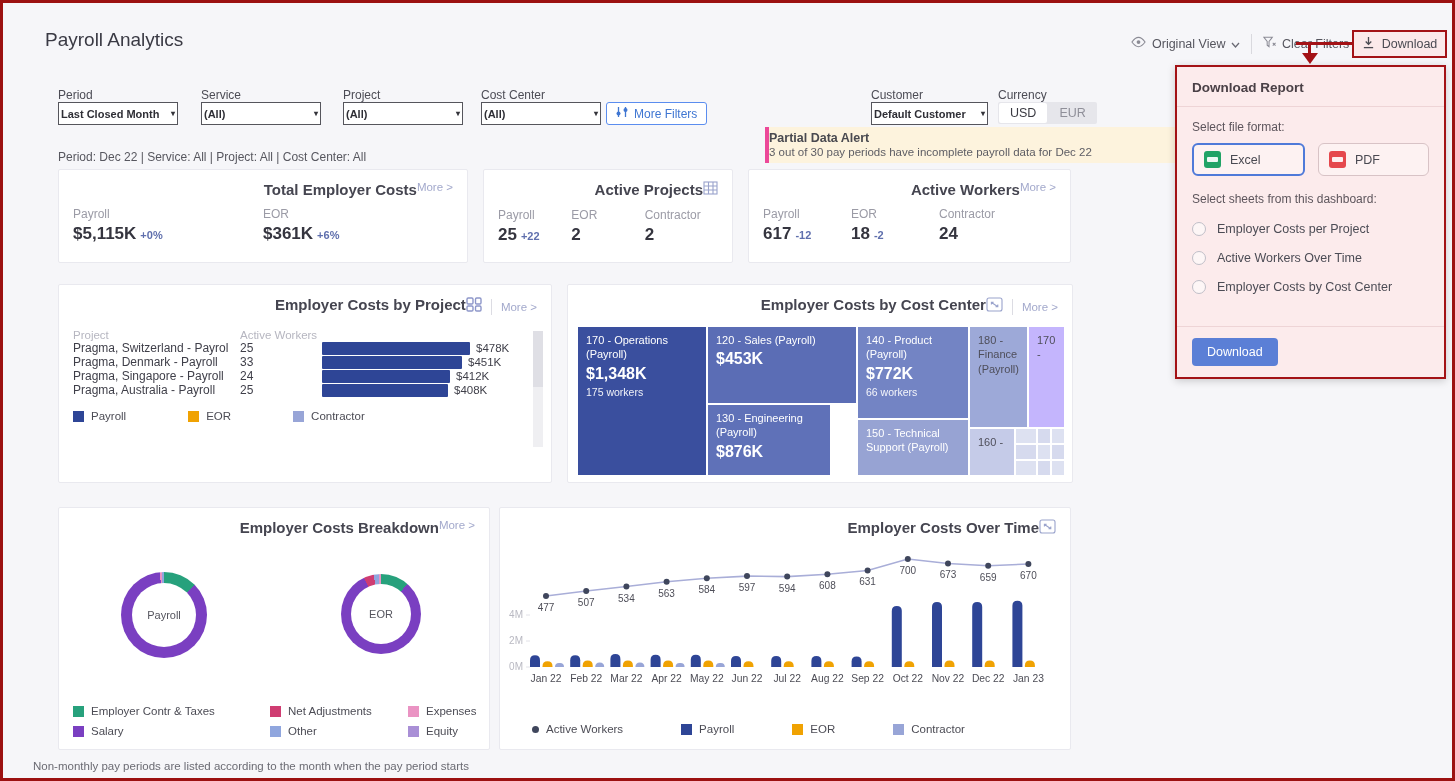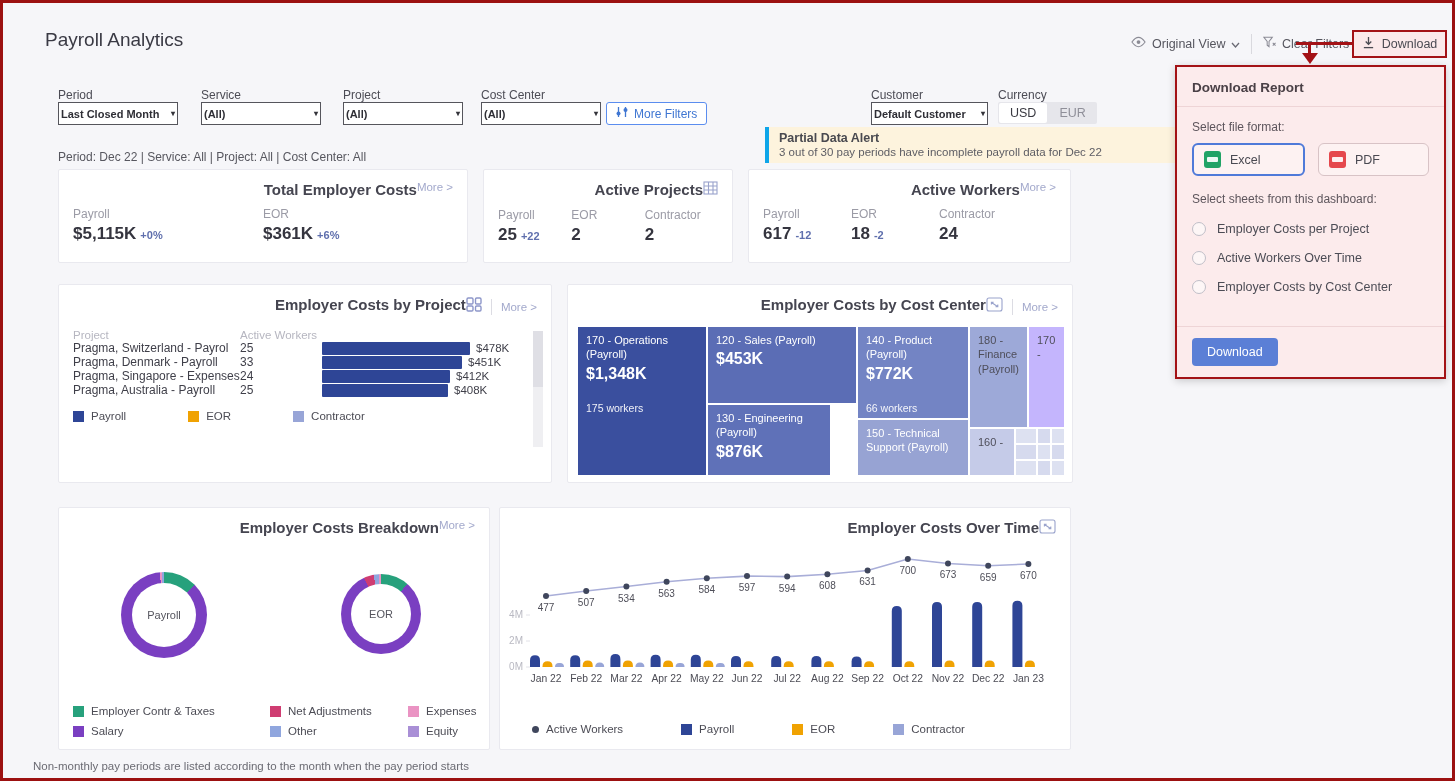--- a/index.html
+++ b/index.html
@@ -15,21 +15,21 @@
   
   .f-label{position:absolute;font-size:12px;color:#4c4c55}
   .tb-select{position:absolute;height:23px;border:1px solid #55555c;background:#fff;font-size:11px;font-weight:700;color:#2e2e35;
              display:flex;align-items:center;justify-content:space-between;padding:0 2px;cursor:pointer}
   .caret{font-size:8px;color:#33333a}
   .more-filters{position:absolute;left:603px;top:99px;height:23px;padding:0 9px;border:1px solid #5b8def;border-radius:3px;
                 background:#fff;color:#3f76d2;font-size:12px;display:flex;align-items:center;gap:6px;cursor:pointer;font-family:inherit}
   .cur-toggle{position:absolute;left:995px;top:99px;height:22px;display:flex;background:#e6e6eb;border-radius:2px;font-size:12.5px}
   .cur-opt{padding:0 11px;line-height:22px;color:#8f8f99;cursor:pointer}
   .cur-opt.active{background:#fff;color:#3a3a42;margin:1px;line-height:20px;border-radius:2px}
-  .alert{position:absolute;left:762px;top:124px;width:424px;background:#fdf3dd;border-left:4px solid #0ea5e9;padding:4px 10px 5px}
+  .alert{position:absolute;left:762px;top:124px;width:424px;background:#fdf3dd;border-left:4px solid #ec4899;padding:4px 0 5px}
   .alert-title{font-size:12.5px;font-weight:700;color:#4a4a50}
   .alert-msg{font-size:11.5px;color:#5d5d64;margin-top:1px}
   .filter-summary{position:absolute;left:55px;top:147px;font-size:12px;color:#57575f}
   
   .card{position:absolute;background:#fff;border:1px solid #e9e9ef;border-radius:2px}
   .card-head{display:flex;align-items:flex-start;justify-content:flex-end;padding:11px 14px 0}
   .card-title{font-size:15px;font-weight:600;color:#454550}
   .head-right{display:flex;align-items:center;margin-top:1px}
   .pipe{width:1px;height:16px;background:#dcdce3;margin:0 9px}
   .more{font-size:11.5px;color:#a3a9cc;cursor:pointer;white-space:nowrap}
@@ -53,21 +53,21 @@
   .lg-swatch{display:inline-block;width:11px;height:11px;margin-right:7px}
   .lg-swatch.dot{width:7px;height:7px;border-radius:50%}
   .v-scroll{position:absolute;right:8px;top:46px;width:10px;height:116px;background:#efeff2}
   .v-scroll .thumb{width:10px;height:56px;background:#dfdfe5;cursor:pointer}
   
   #treemap{position:absolute;left:10px;top:42px;width:486px;height:148px}
   .tm-tile{position:absolute;color:#fff;padding:6px 8px;overflow:hidden;cursor:pointer}
   .tm-tile.dark-text{color:#4e4e5a}
   .tm-name{font-size:11px;line-height:1.3}
   .tm-value{font-size:16px;font-weight:700;margin-top:3px}
-  .tm-workers{font-size:10.5px;margin-top:19px;opacity:.92}
+  .tm-workers{font-size:10.5px;margin-top:3px;opacity:.92}
   .tm-smalls{position:absolute;left:438px;top:102px;width:48px;height:46px;display:grid;
              grid-template-columns:1.6fr 1fr 1fr;grid-template-rows:1fr 1fr 1fr;gap:2px}
   .tm-smalls span{background:#dde1f1}
   .tm-smalls span:nth-child(2n){background:#d6daee}
   
   .donut{position:absolute;width:86px;height:86px;border-radius:50%;display:flex;align-items:center;justify-content:center}
   .donut-hole{width:64px;height:64px;border-radius:50%;background:#fff;display:flex;align-items:center;justify-content:center;
               font-size:11px;color:#55555e}
   .bd-legend{position:absolute;left:14px;right:10px;bottom:12px;display:grid;grid-template-columns:197px 138px auto;
              row-gap:8px;font-size:11.5px;color:#4c4c55}
@@ -268,21 +268,21 @@
           <span class="p-bar" style="width:148px"></span>
           <span class="p-val">$478K</span>
         </div>
         <div class="proj-row">
           <span class="p-name">Pragma, Denmark - Payroll</span>
           <span class="p-workers">33</span>
           <span class="p-bar" style="width:140px"></span>
           <span class="p-val">$451K</span>
         </div>
         <div class="proj-row">
-          <span class="p-name">Pragma, Singapore - Expenses</span>
+          <span class="p-name">Pragma, Singapore - Payroll</span>
           <span class="p-workers">24</span>
           <span class="p-bar" style="width:128px"></span>
           <span class="p-val">$412K</span>
         </div>
         <div class="proj-row">
           <span class="p-name">Pragma, Australia - Payroll</span>
           <span class="p-workers">25</span>
           <span class="p-bar" style="width:126px"></span>
           <span class="p-val">$408K</span>
         </div>

